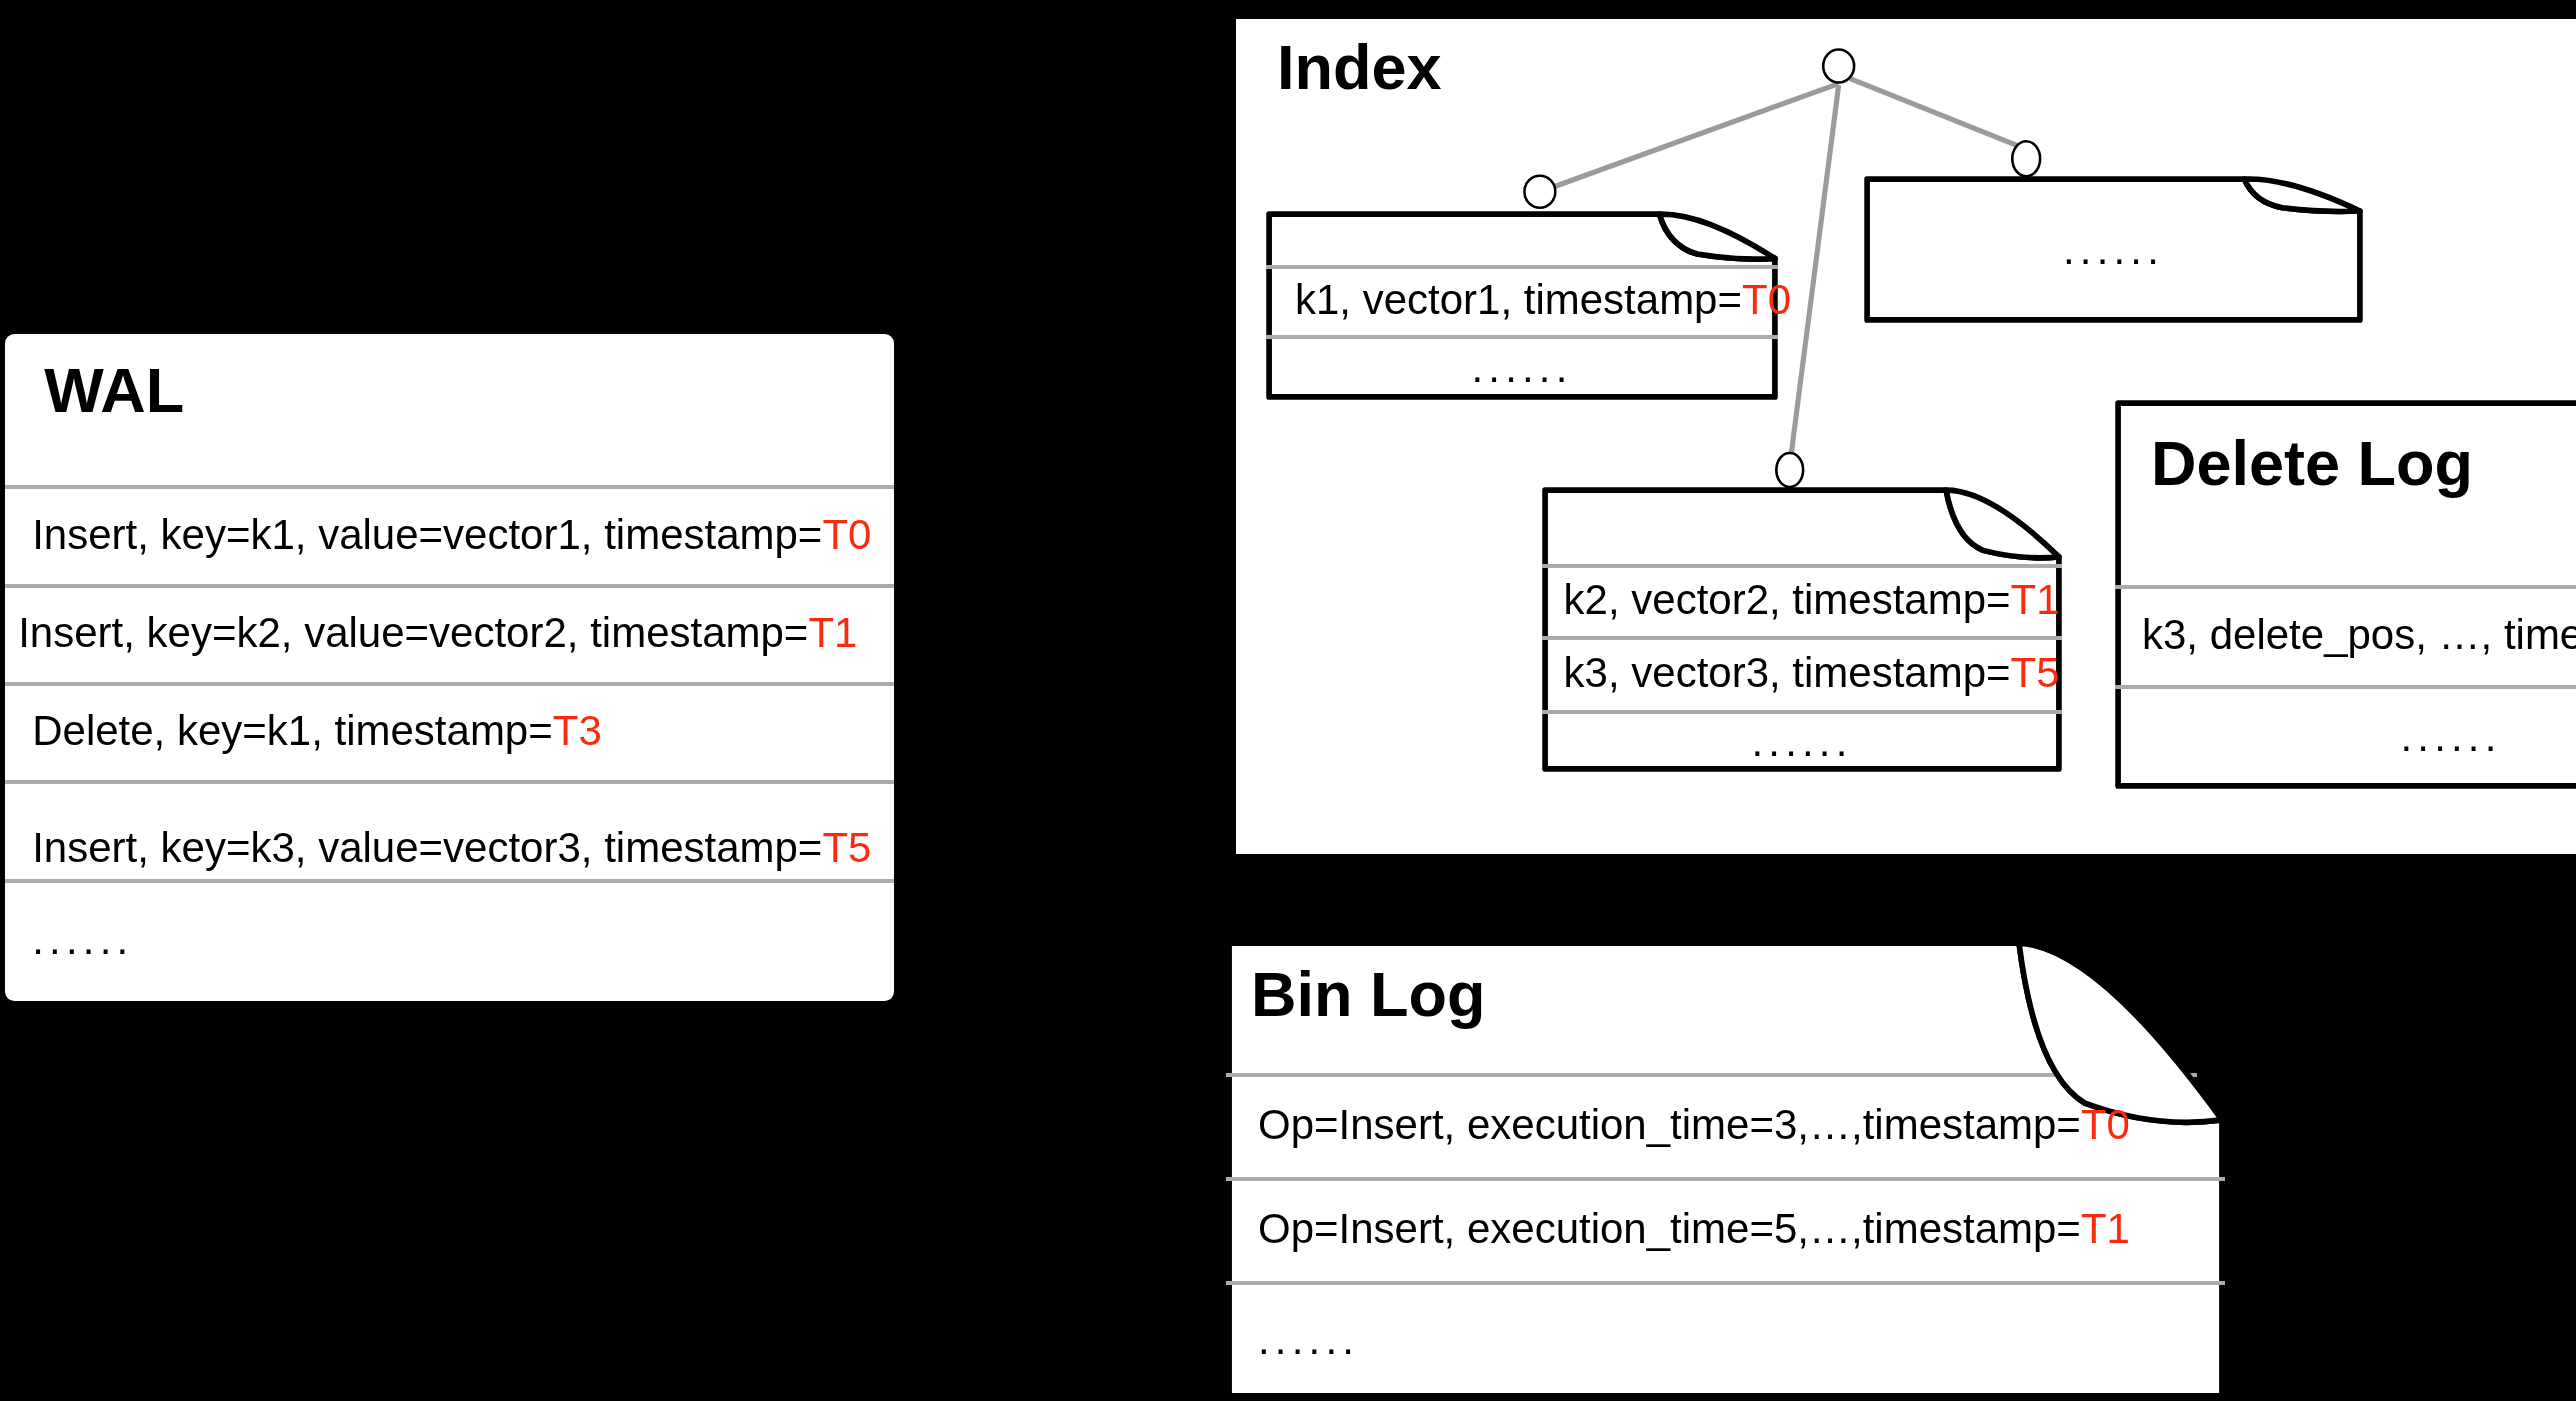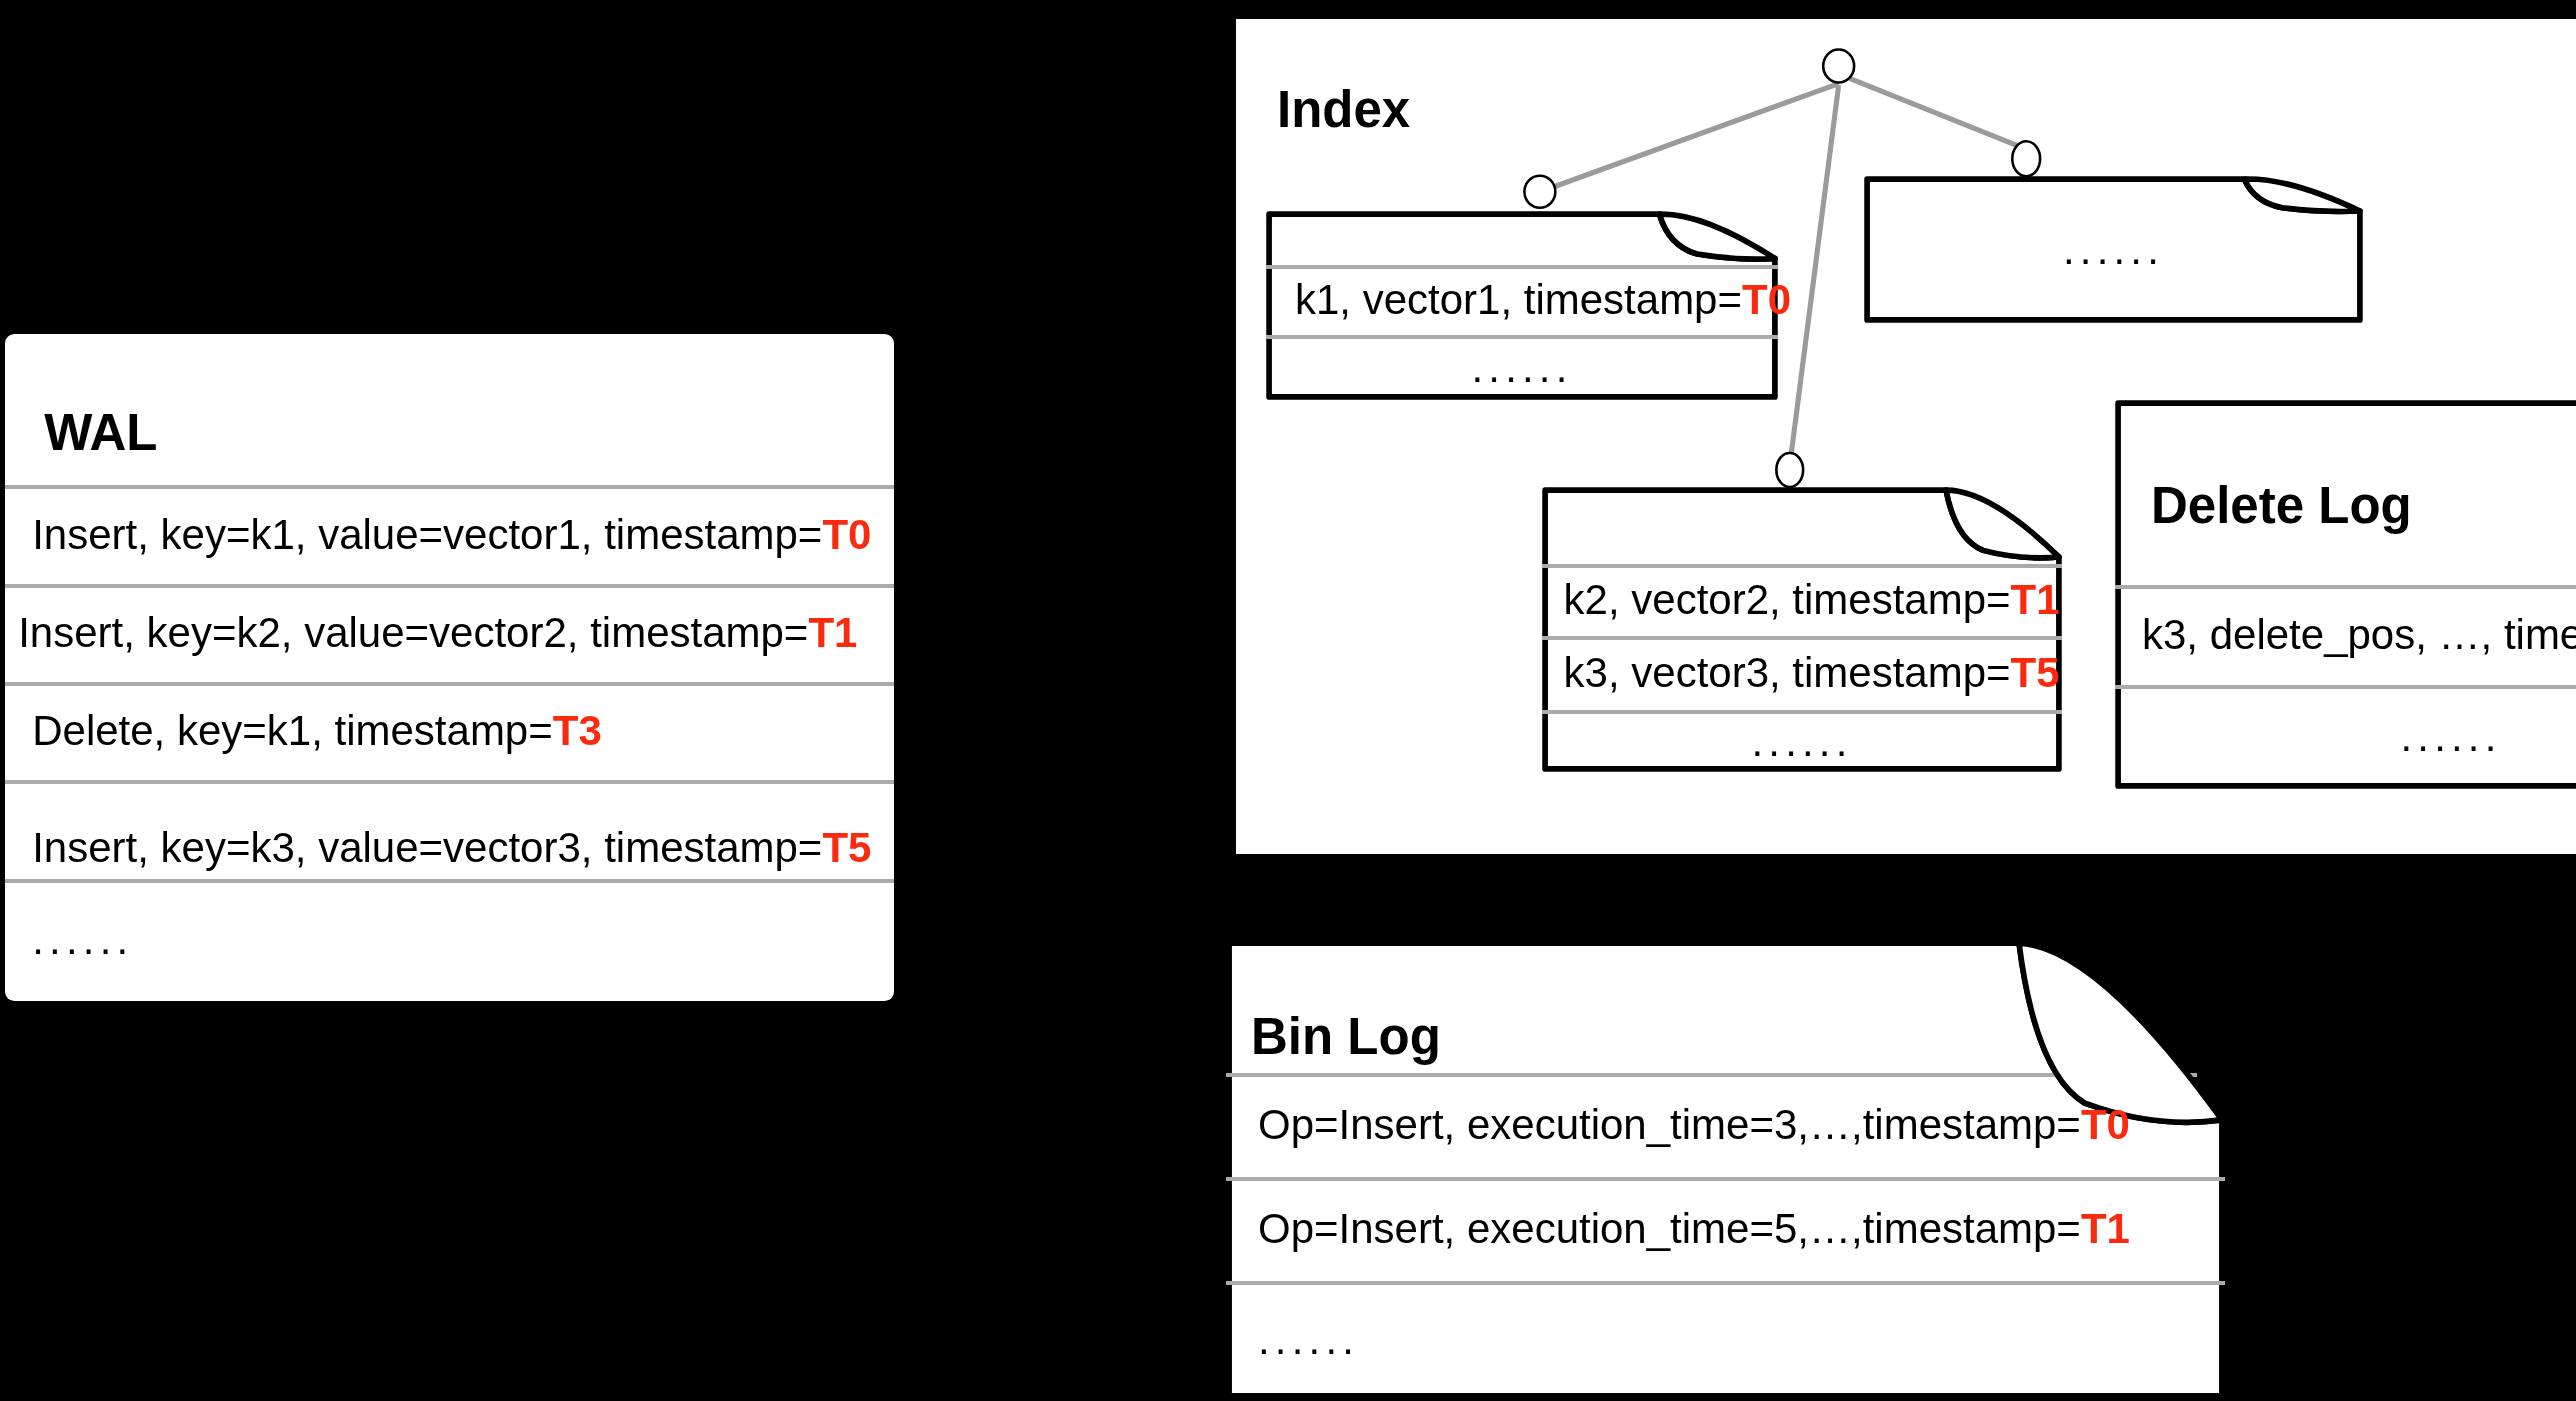--- a/index.html
+++ b/index.html
@@ -4,31 +4,31 @@
 <style>
   html,body{margin:0;padding:0;background:#000;}
   #page{position:relative;width:2817px;height:1402px;background:#000;overflow:hidden;
         font-family:"Liberation Sans","DejaVu Sans",sans-serif;color:#000;}
 
   
   .panel{position:absolute;background:#fff;}
   #wal-box{left:5.2px;top:334px;width:889px;height:667px;border-radius:9.3px;}
   #index-box{left:1231px;top:14.4px;width:1573px;height:845px;border:5.2px solid #000;box-sizing:border-box;}
 
-  .title{position:absolute;font-weight:700;font-size:51px;line-height:1;white-space:nowrap;z-index:4;margin-top:48px;}
+  .title{position:absolute;font-weight:700;font-size:63px;line-height:1;white-space:nowrap;z-index:4;}
 
   
   .sep{position:absolute;left:0;right:0;height:4.1px;background:#ababab;z-index:1;}
 
   
   .row{position:absolute;left:0;right:0;display:flex;align-items:center;
        font-size:42px;line-height:1;white-space:nowrap;z-index:3;}
   .row.center{justify-content:center;}
   .dots{letter-spacing:5.2px;}
-  .ts{font-weight:700;color:#fa2a0e;}
+  .ts{font-weight:400;color:#fa2a0e;}
 
   
   .doc{position:absolute;z-index:3;}
   .doc svg{position:absolute;left:0;top:0;width:100%;height:100%;overflow:visible;}
   .doc svg.doc-body{z-index:0;}
   .doc svg.doc-flap{z-index:2;}
   .doc svg path{fill:#fff;stroke:#000;stroke-width:11;stroke-linejoin:round;}
 
   
   #tree-svg{position:absolute;left:0;top:0;width:2817px;height:1402px;z-index:2;pointer-events:none;}

